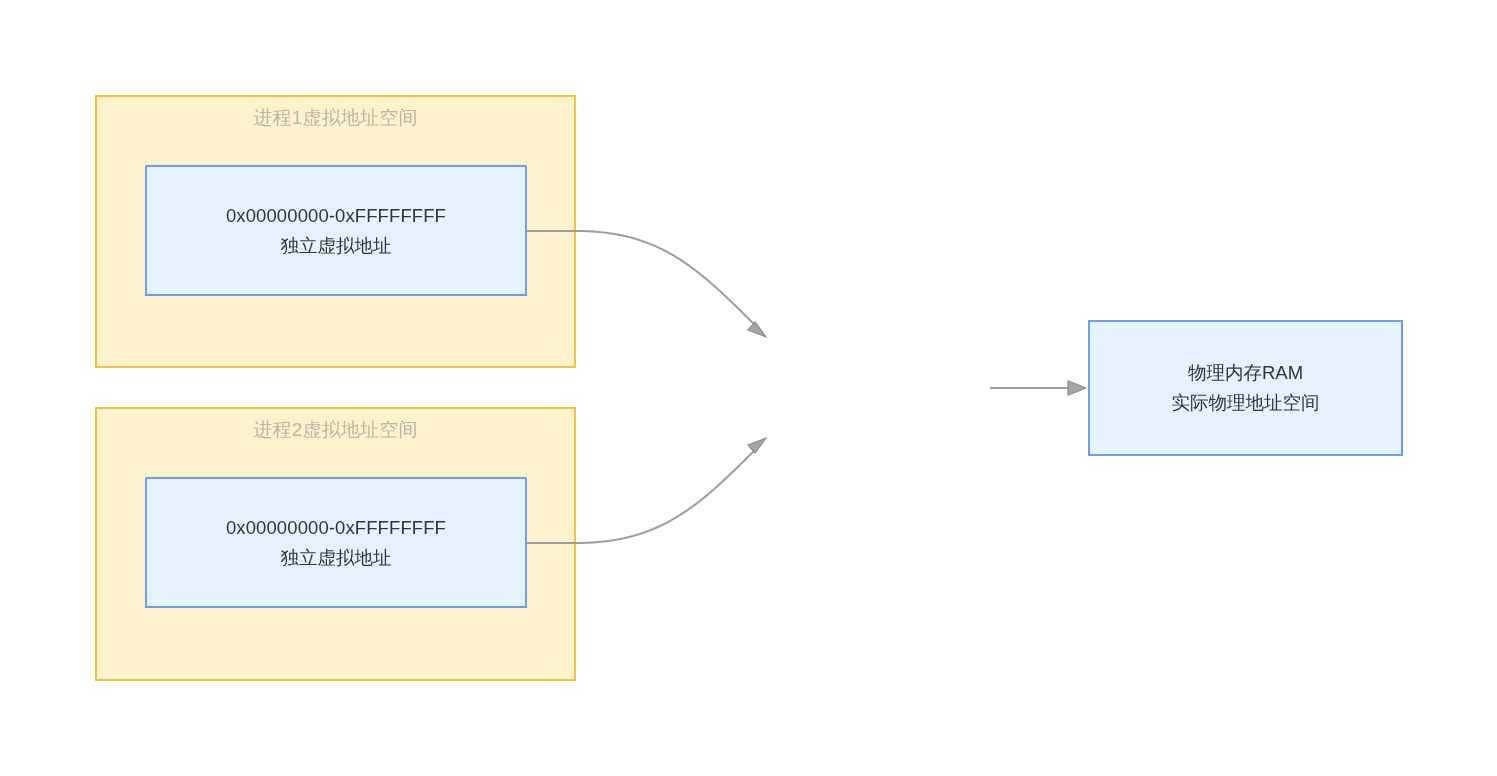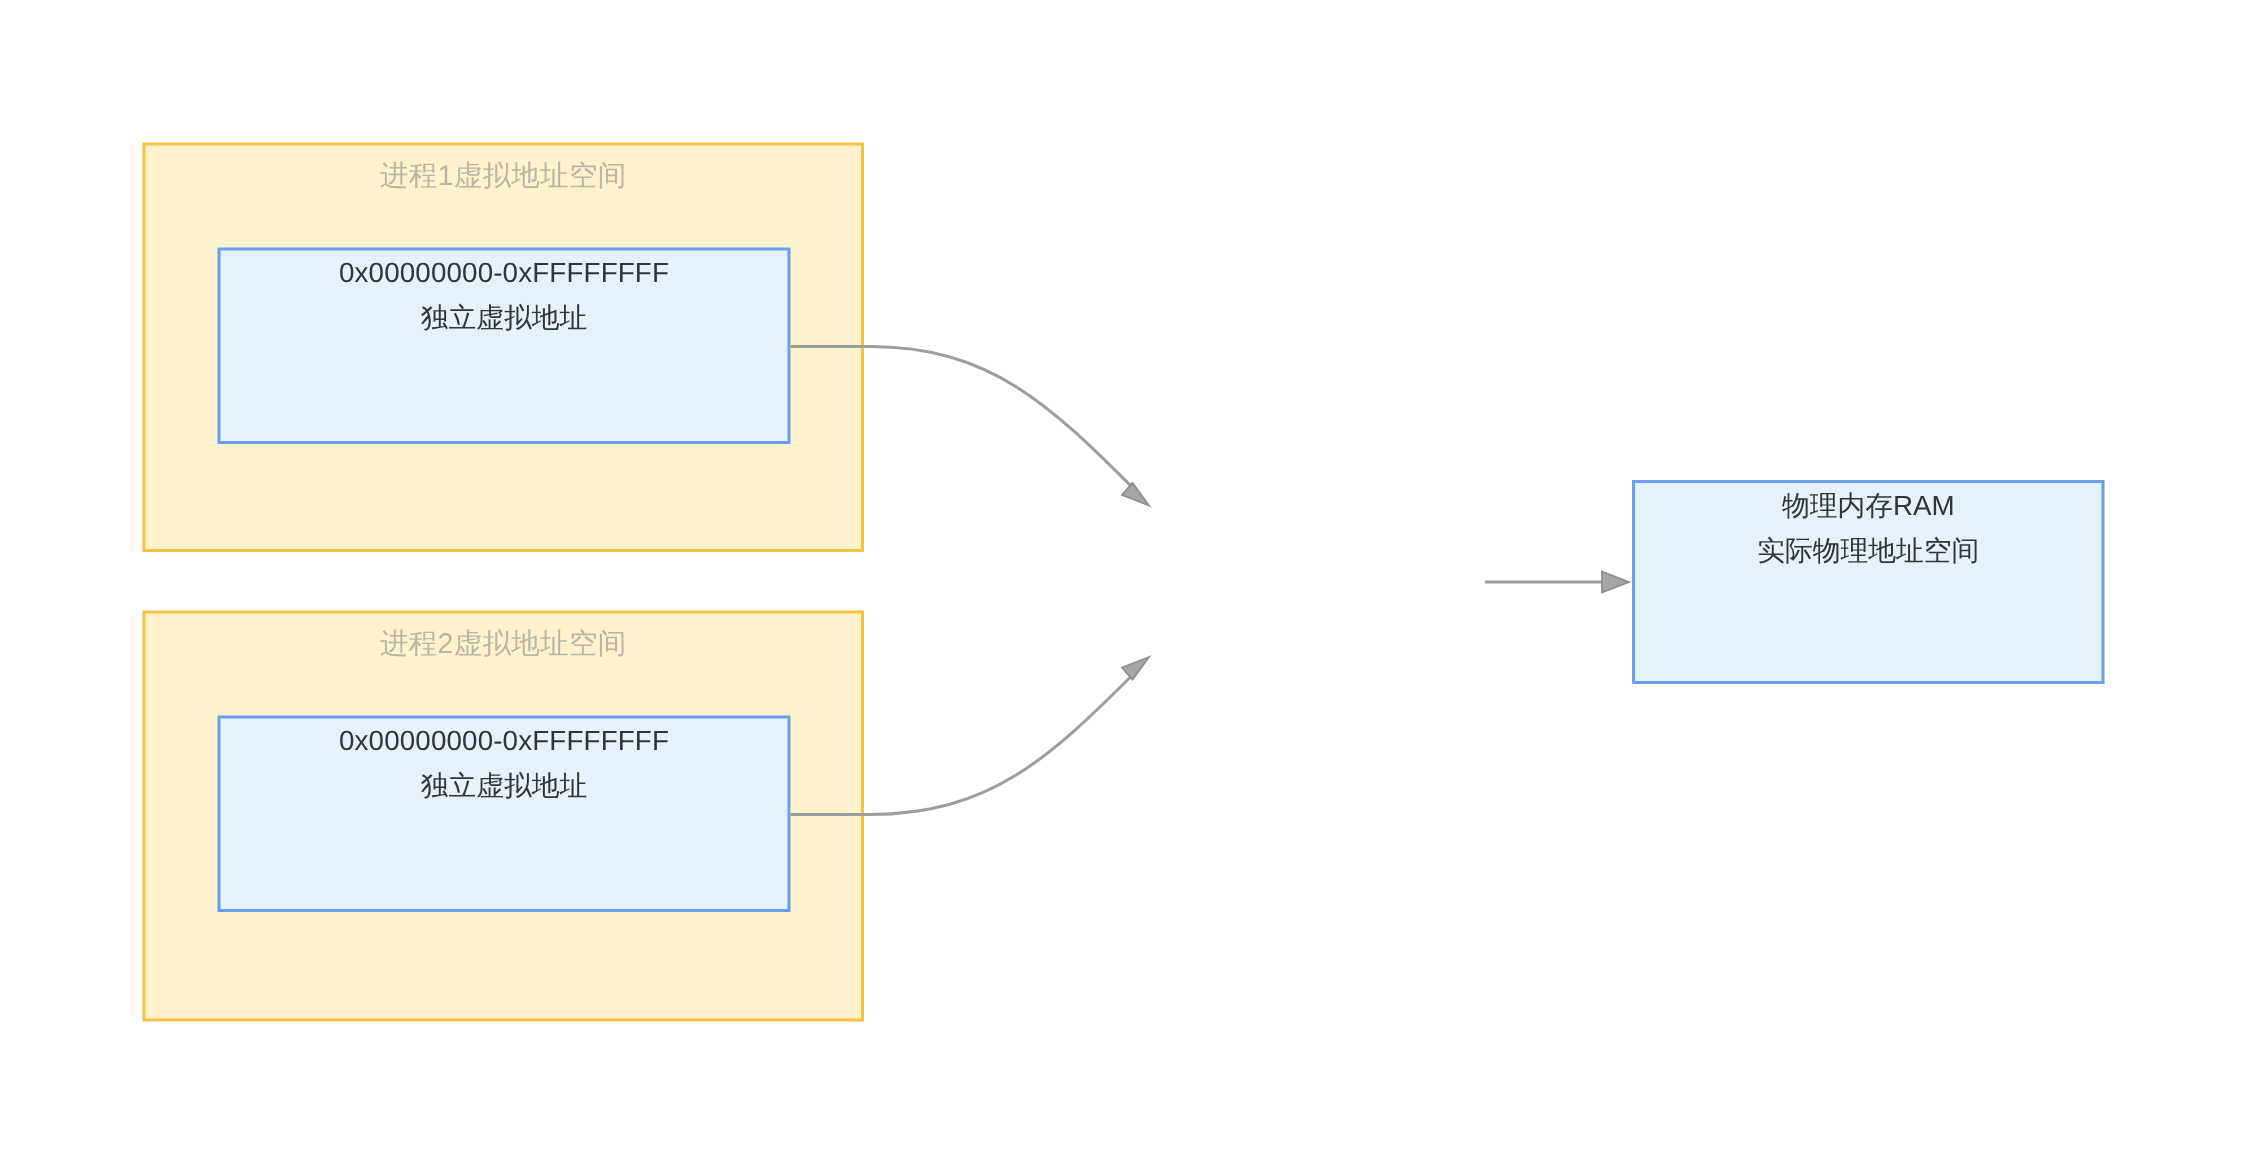--- a/index.html
+++ b/index.html
@@ -18,20 +18,21 @@
     width: 1400px;
     height: 776px;
     background: #ffffff;
   }
   .node {
     position: absolute;
     box-sizing: border-box;
     display: flex;
     flex-direction: column;
     align-items: center;
+    justify-content: center;
   }
   
   .process-group {
     background: #fff2cc;
     border: 2px solid #f5c342;
     align-items: center;
     justify-content: flex-start;
   }
   .group-title {
     margin-top: 8px;

